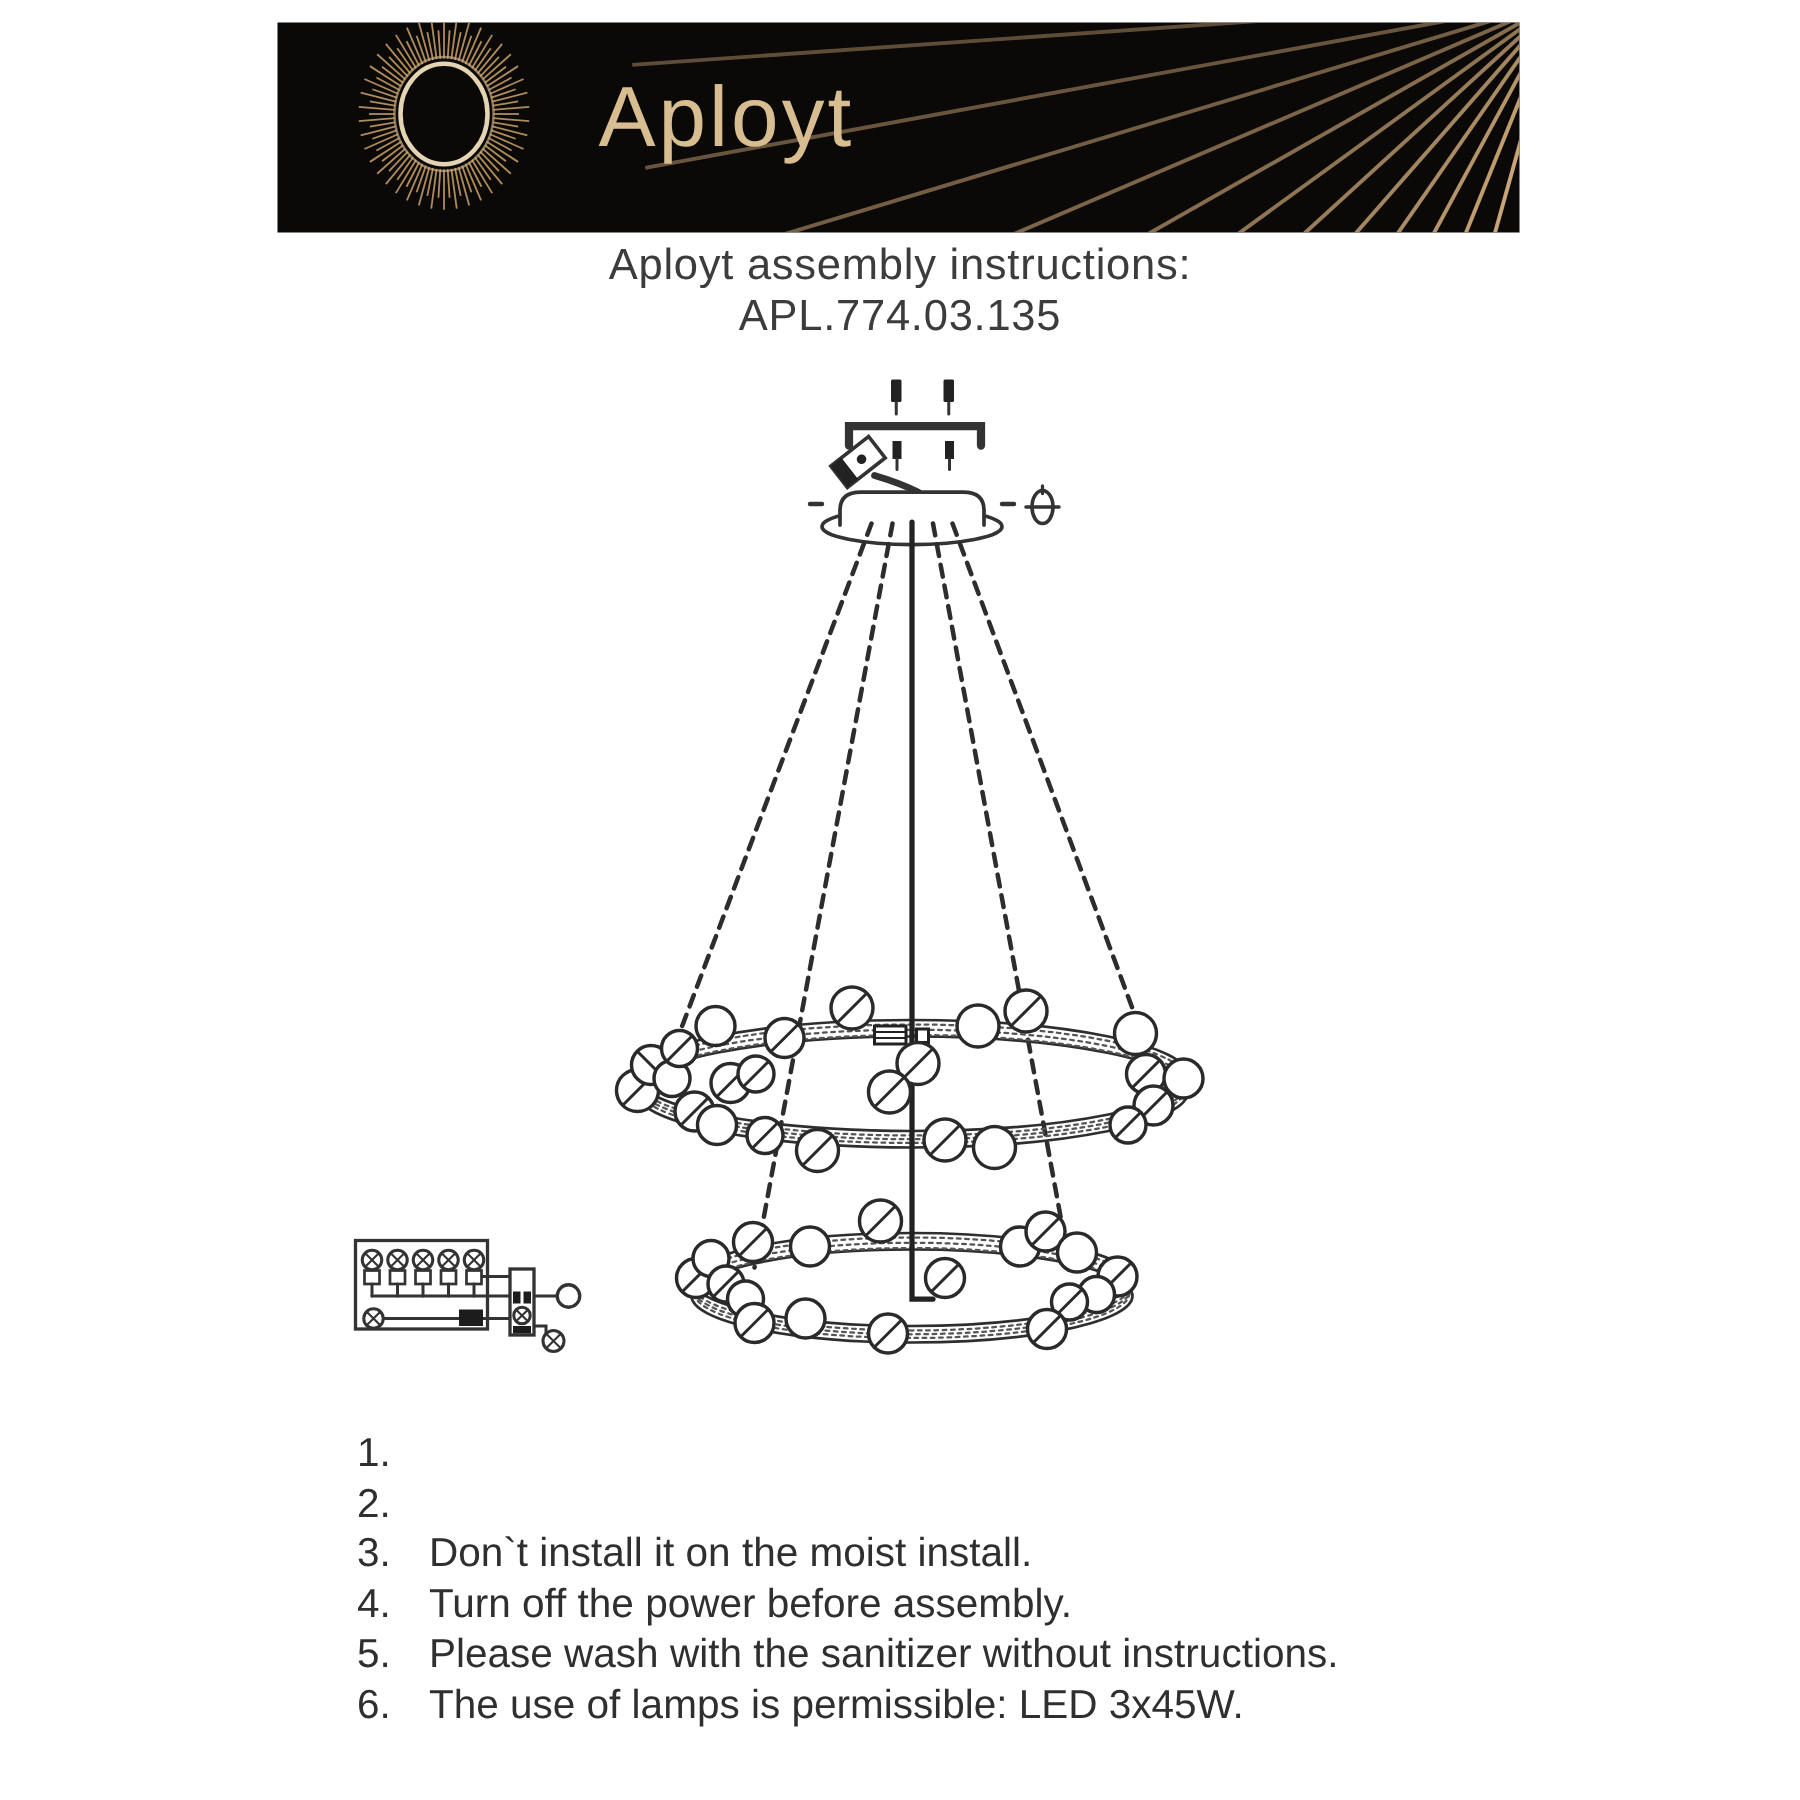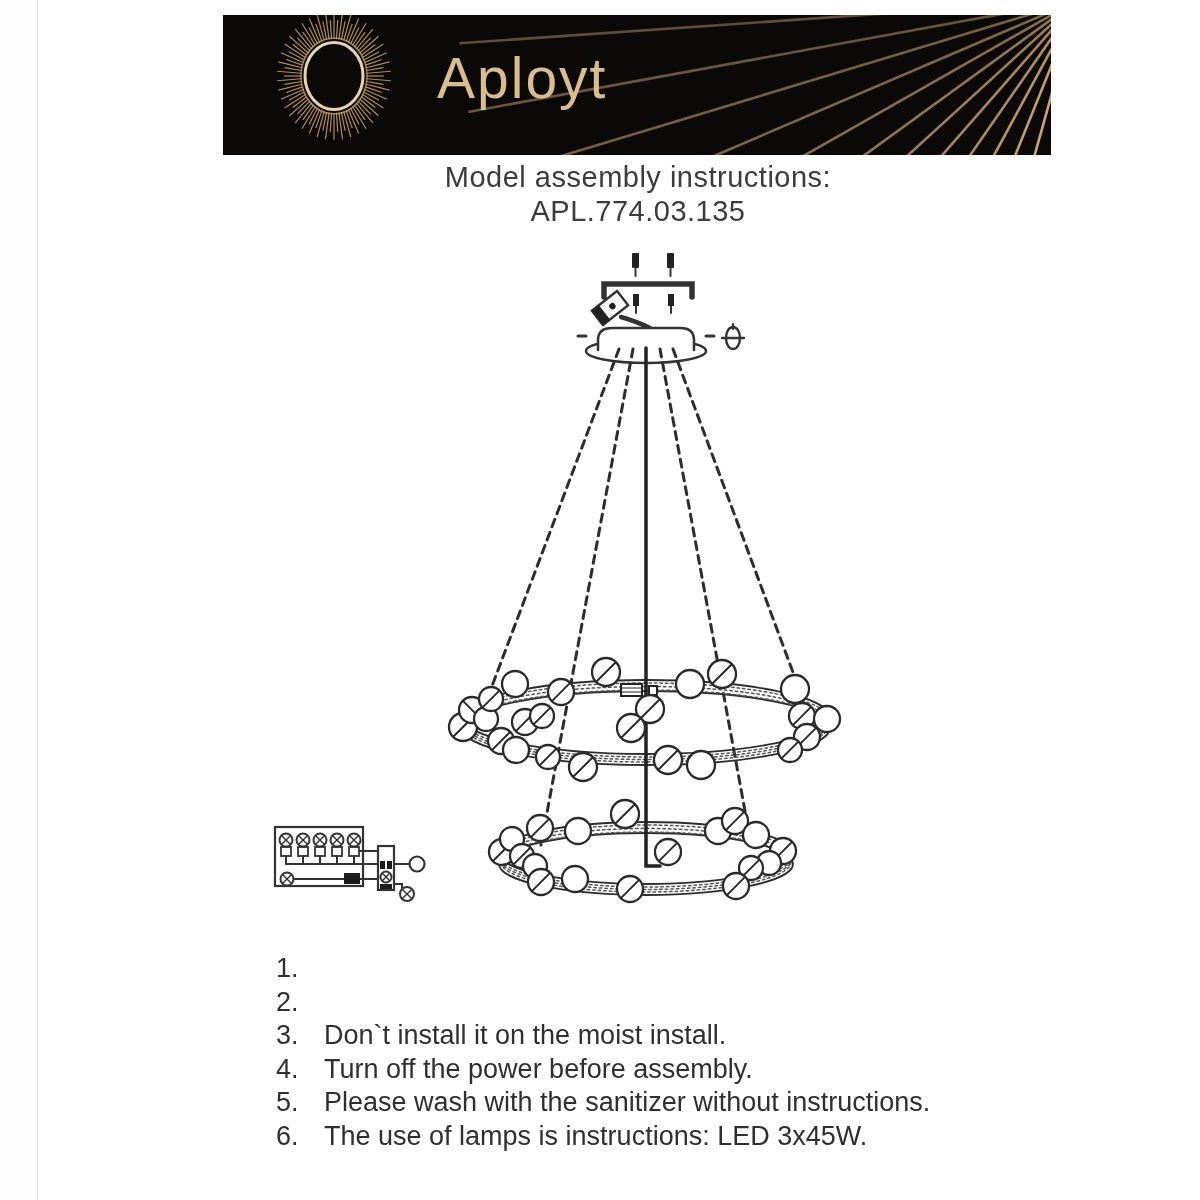--- a/index.html
+++ b/index.html
@@ -1,17 +1,17 @@
 <!DOCTYPE html>
 <html><head>
 <meta charset="utf-8">
 <style>
   html,body{margin:0;padding:0;}
   body{width:1200px;height:1200px;background:#fdfdfd;font-family:"Liberation Sans",sans-serif;position:relative;overflow:hidden;}
-  .page{position:absolute;inset:0;background:#ffffff;outline:1px solid #e2e2e2;margin-left:38px;}
+  .page{position:absolute;inset:0;background:#ffffff;outline:1px solid #e2e2e2;}
 
   
   .banner{position:absolute;left:185px;top:15px;width:828px;height:140px;background:#0b0907;overflow:hidden;}
   .banner svg{position:absolute;left:0;top:0;}
   .brand-name{position:absolute;left:214px;top:30px;font-size:57px;font-weight:400;letter-spacing:2px;color:#d8bd90;font-family:"Liberation Sans",sans-serif;}
 
   
   .title-block{position:absolute;left:0;top:160px;width:1200px;text-align:center;color:#3c3c3c;}
   .title-line{font-size:29px;font-weight:500;line-height:34px;letter-spacing:0.5px;}
 
@@ -132,21 +132,21 @@
           <line x1="855" y1="-15" x2="560.1129903764295" y2="530.3821151773022" stroke="#d4ad7c" stroke-width="2.6" opacity="0.85"></line>
           <line x1="855" y1="-15" x2="622.7439120821346" y2="559.8539898314082" stroke="#d4ad7c" stroke-width="2.6" opacity="0.90"></line>
           <line x1="855" y1="-15" x2="688.2697112185353" y2="582.160791414548" stroke="#d4ad7c" stroke-width="2.6" opacity="0.95"></line>
           <line x1="855" y1="-15" x2="755.8736636310625" y2="597.0244843452525" stroke="#d4ad7c" stroke-width="2.6" opacity="1.00"></line>
         </g>
     </svg>
     <span class="brand-name">Aployt</span>
   </div>
 
   <div class="title-block">
-    <div class="title-line">Model assembly instructions:</div>
+    <div class="title-line">Aployt assembly instructions:</div>
     <div class="title-line">APL.774.03.135</div>
   </div>
 
   <svg class="diagram" viewBox="200 240 800 680" fill="none" stroke-linecap="round">
 
     <g stroke="#333">
       <rect x="237" y="827" width="88" height="59" stroke-width="2.2"></rect>
       <g stroke-width="1.8" fill="#ffffff">
         <rect x="243" y="847" width="10" height="9"></rect>
           <rect x="260" y="847" width="10" height="9"></rect>
@@ -346,17 +346,17 @@
     <li>
         <span class="num">4.</span>
         <span>Turn off the power before assembly.</span>
       </li>
     <li>
         <span class="num">5.</span>
         <span>Please wash with the sanitizer without instructions.</span>
       </li>
     <li>
         <span class="num">6.</span>
-        <span>The use of lamps is instructions: LED 3x45W.</span>
+        <span>The use of lamps is permissible: LED 3x45W.</span>
       </li>
   </ol>
 
 </div>
 
 </body></html>

